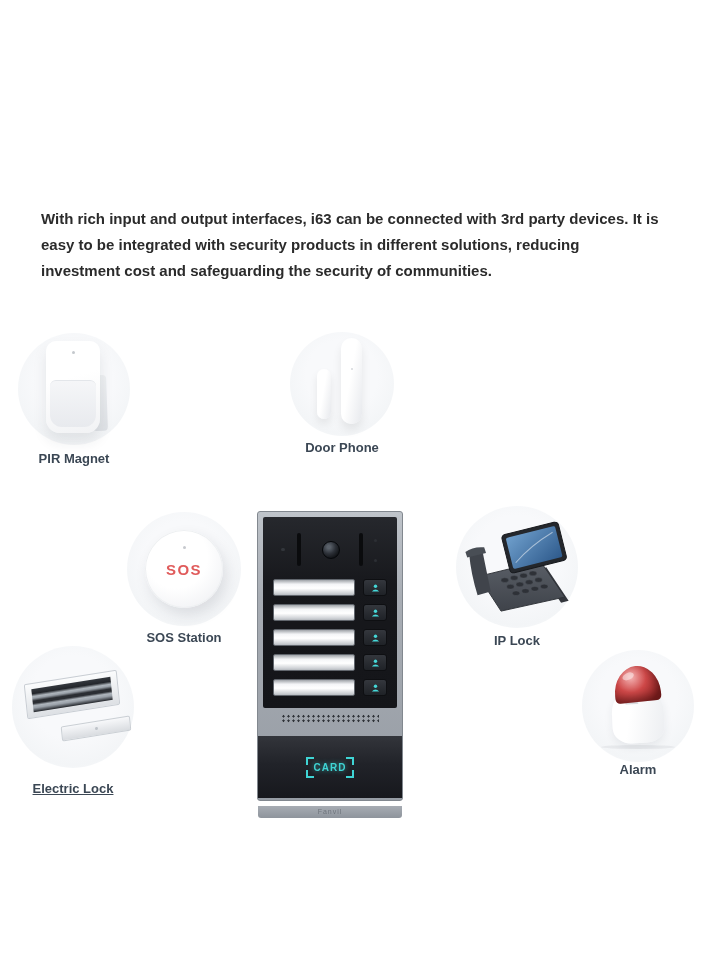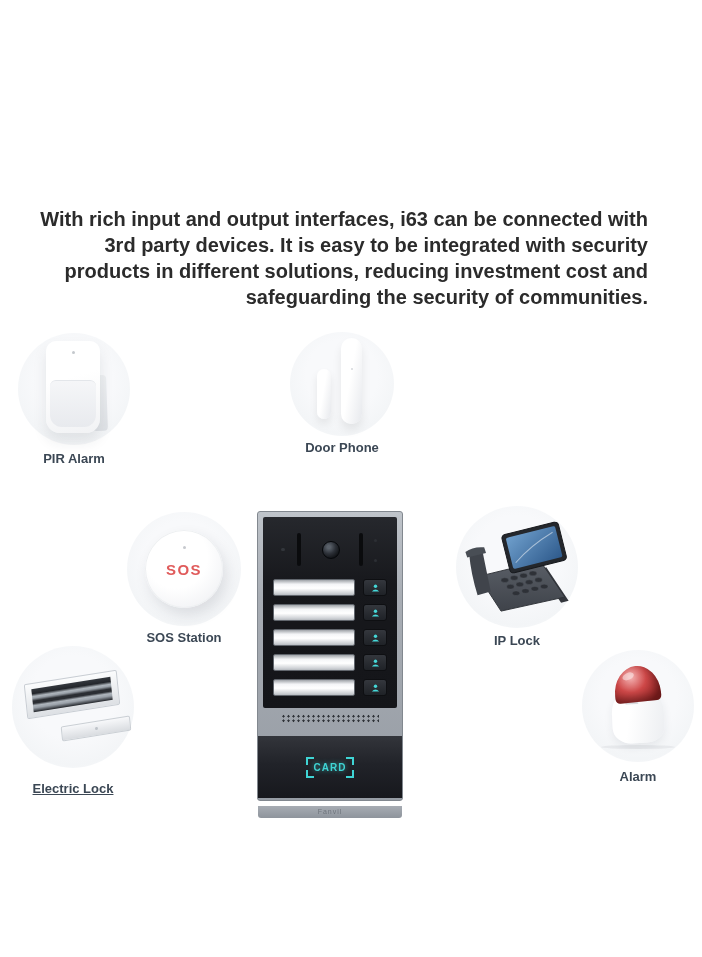--- a/index.html
+++ b/index.html
@@ -8,22 +8,22 @@
     background:#ffffff; overflow:hidden;
     font-family:"Liberation Sans", sans-serif;
   }
   
   .title {
     position:absolute; top:140px; left:0; width:702px;
     text-align:center; font-size:42px; font-weight:700; color:#1f1f1f;
     letter-spacing:-0.5px;
   }
   .description {
-    position:absolute; top:206px; left:28px; width:620px;
-    text-align:right; font-size:20px; line-height:26px;
+    position:absolute; top:206px; left:41px; width:620px;
+    text-align:left; font-size:15px; line-height:26px;
     font-weight:700; color:#2b2b2b;
   }
   
   .group { position:absolute; display:flex; flex-direction:column; align-items:center; }
   .circle {
     border-radius:50%;
     background:radial-gradient(circle at 50% 42%, #f8f9fb 45%, #f3f5f7 72%, #fbfcfd 100%);
     display:flex; align-items:center; justify-content:center;
   }
   .dev-label {
@@ -150,21 +150,21 @@
   <div class="group" style="left:18px; top:333px;">
     <div class="circle" style="width:112px;height:112px;">
       <div class="pir-wrap">
         <div class="pir-fin"></div>
         <div class="pir-body">
           <div class="pir-led"></div>
           <div class="pir-lens"></div>
         </div>
       </div>
     </div>
-    <div class="dev-label" style="margin-top:6px;">PIR Alarm</div>
+    <div class="dev-label" style="margin-top:6px;">PIR Magnet</div>
   </div>
 
   <div class="group" style="left:290px; top:332px;">
     <div class="circle" style="width:104px;height:104px;">
       <div class="dm-wrap">
         <div class="dm-big"></div>
         <div class="dm-dot"></div>
         <div class="dm-small"></div>
       </div>
     </div>
@@ -243,21 +243,21 @@
         <div class="al-shadow"></div>
         <div class="al-body">
           <div class="al-vent" style="top:10px;"></div>
           <div class="al-vent" style="top:15px;"></div>
         </div>
         <div class="al-dome">
           <div class="al-gloss"></div>
         </div>
       </div>
     </div>
-    <div class="dev-label" style="margin-top:7px;">Alarm</div>
+    <div class="dev-label" style="margin-top:0;">Alarm</div>
   </div>
 
   <div class="dp">
     <div class="dp-top">
       <div class="dp-cam-row">
         <div class="dp-mic"></div>
         <div class="dp-slot left"></div>
         <div class="dp-lens"></div>
         <div class="dp-slot right"></div>
         <div class="dp-dot2"></div>

